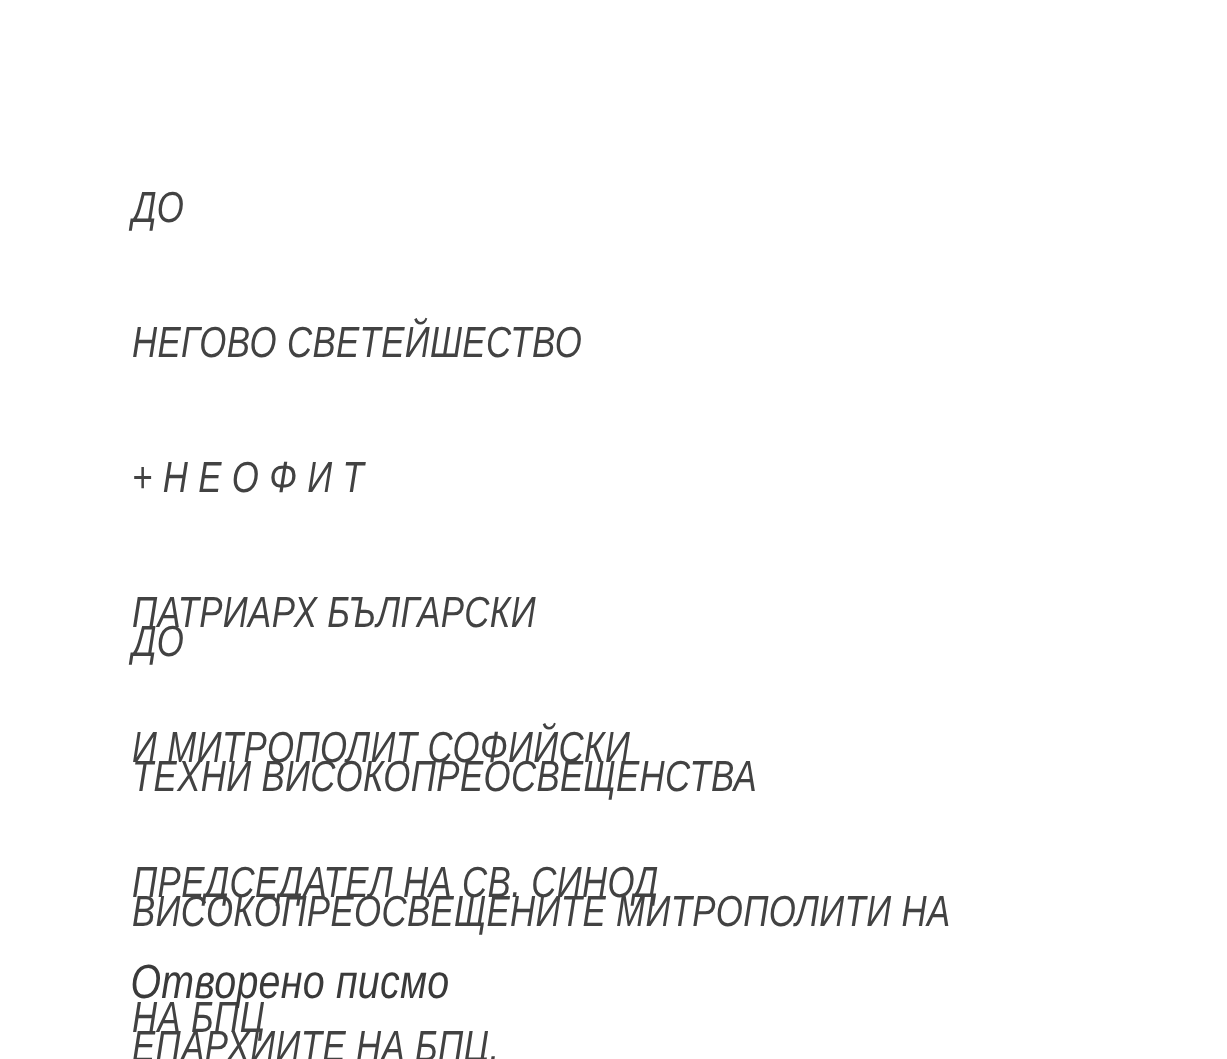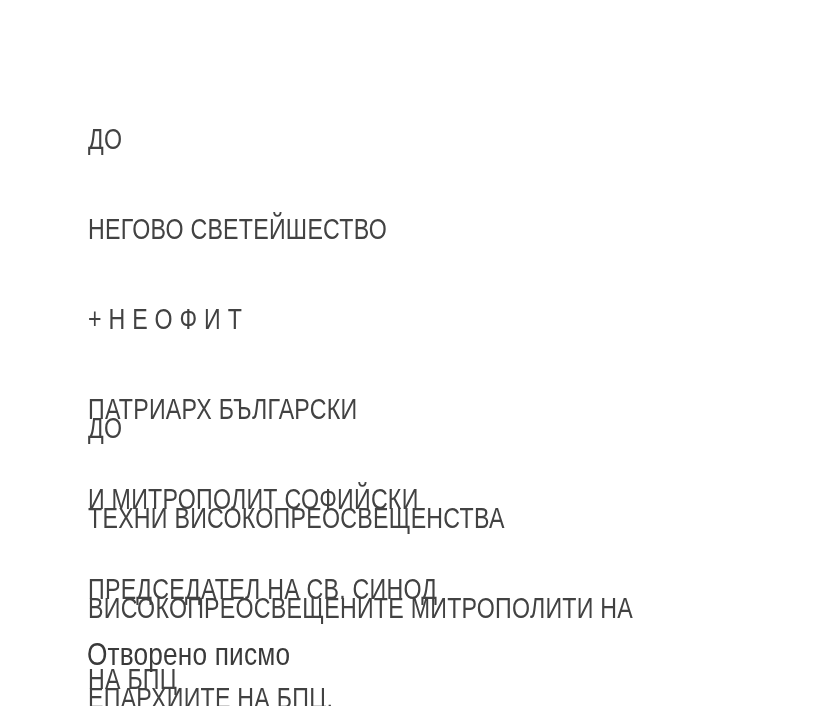--- a/index.html
+++ b/index.html
@@ -9,20 +9,21 @@
     background: #ffffff;
   }
   .page {
     position: relative;
     width: 684px;
     height: 706px;
     background: var(--background, #ffffff);
     font-family: "Liberation Sans", "DejaVu Sans", sans-serif;
     color: var(--text, #424242);
     overflow: hidden;
+    font-style: italic;
     -webkit-font-smoothing: antialiased;
   }
   .address-block {
     position: absolute;
     left: 88px;
     font-size: 29px;
     font-weight: 400;
     line-height: 30px;
     letter-spacing: 0.3px;
     white-space: pre;

